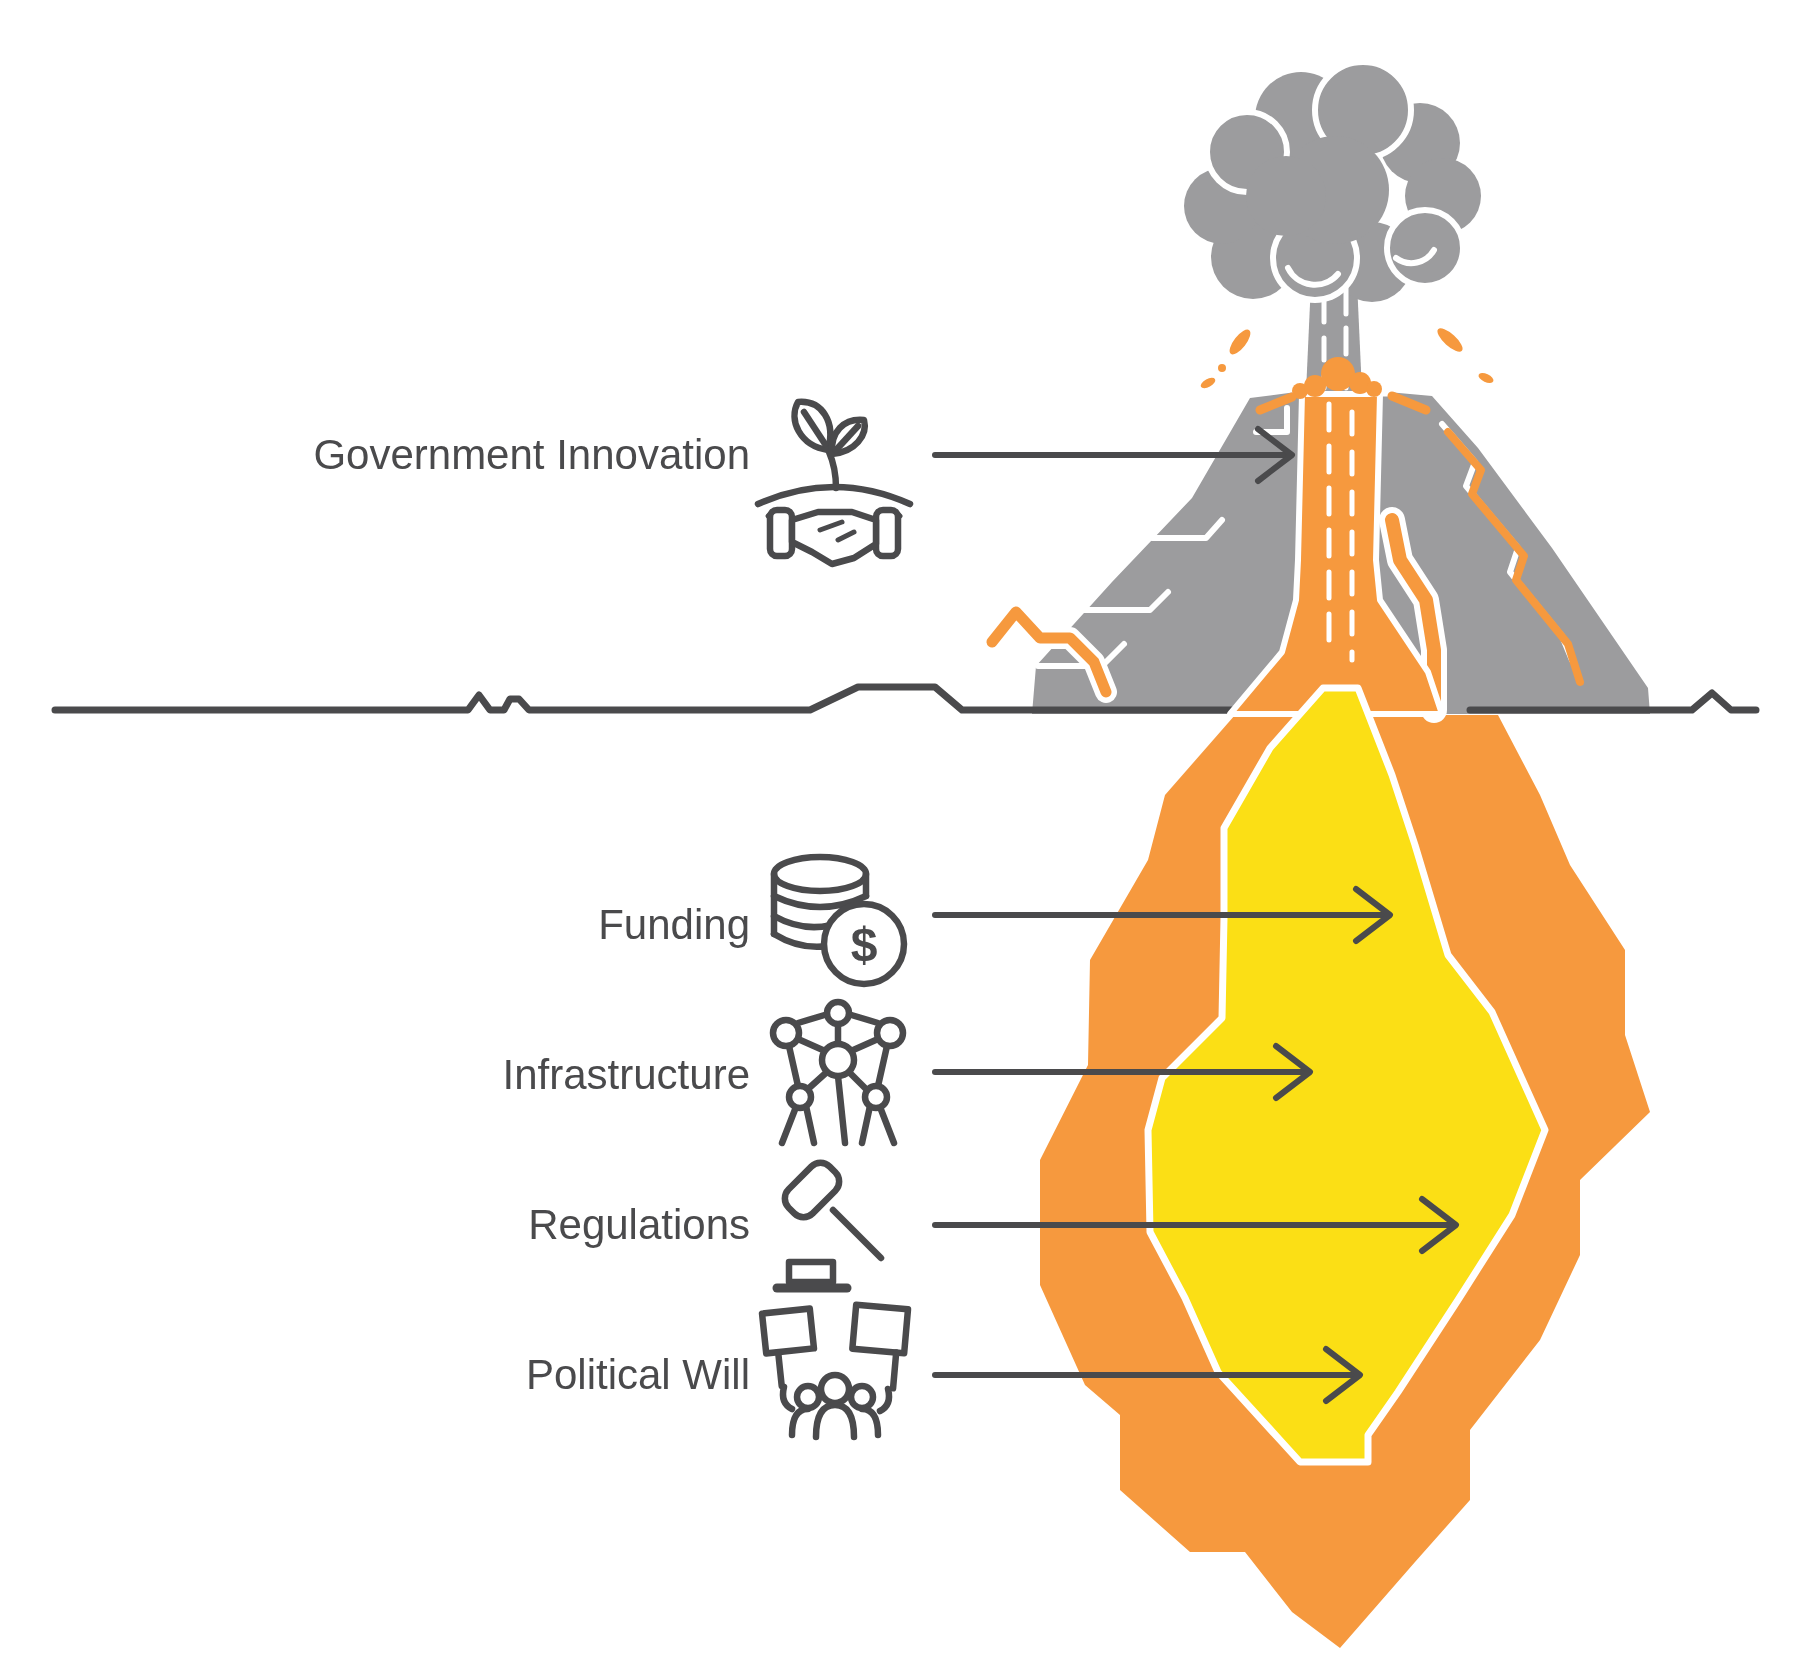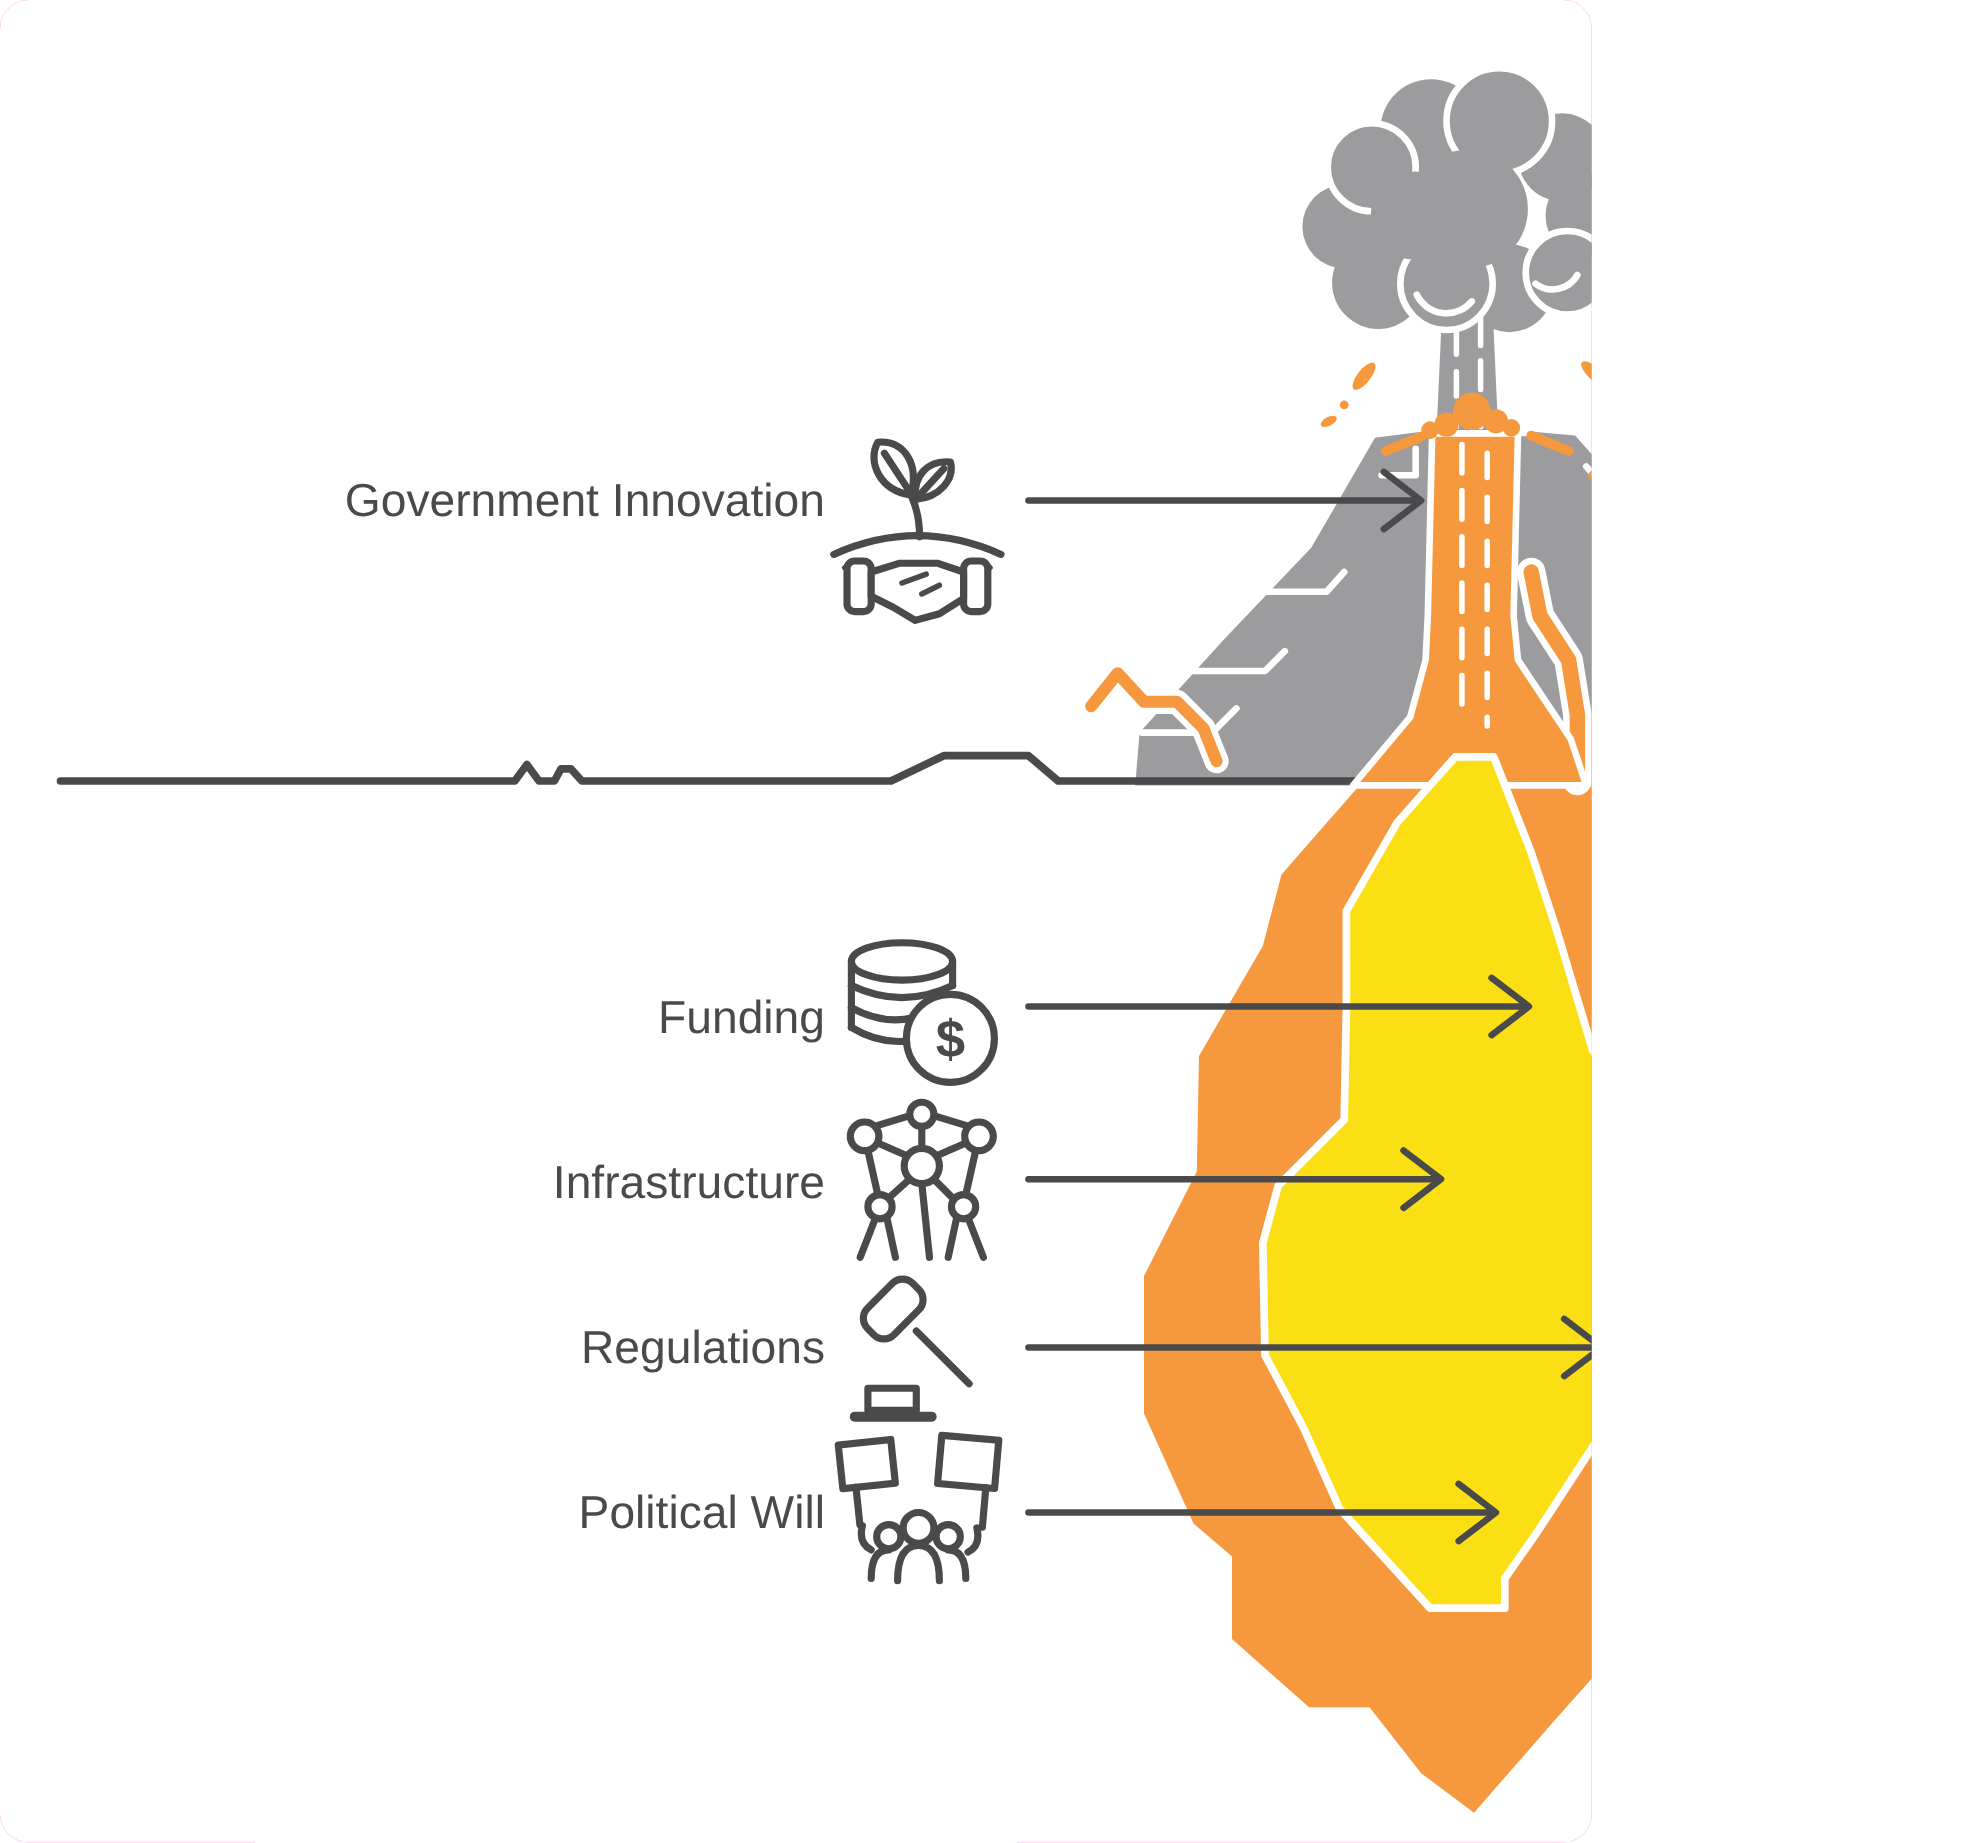--- a/index.html
+++ b/index.html
@@ -1,17 +1,17 @@
 <!DOCTYPE html>
 <html><head>
 <meta charset="utf-8">
 <style>
   html,body{margin:0;padding:0;background:#fff;}
   body{font-family:"Liberation Sans","DejaVu Sans",sans-serif;}
-  .stage{position:relative;width:1447px;height:1675px;background:#ec4899;overflow:hidden;border-radius:26px;}
+  .stage{position:relative;width:1805px;height:1675px;background:#0369a1;overflow:hidden;}
   svg{display:block;}
   text.row-label{font-family:"Liberation Sans","DejaVu Sans",sans-serif;font-size:42px;font-weight:400;}
   text.dollar{font-family:"Liberation Sans","DejaVu Sans",sans-serif;font-size:48px;font-weight:bold;}
 </style>
 </head>
 <body>
 
 <div class="stage">
 <svg width="1805" height="1675" viewBox="0 0 1805 1675" xmlns="http://www.w3.org/2000/svg">
 

